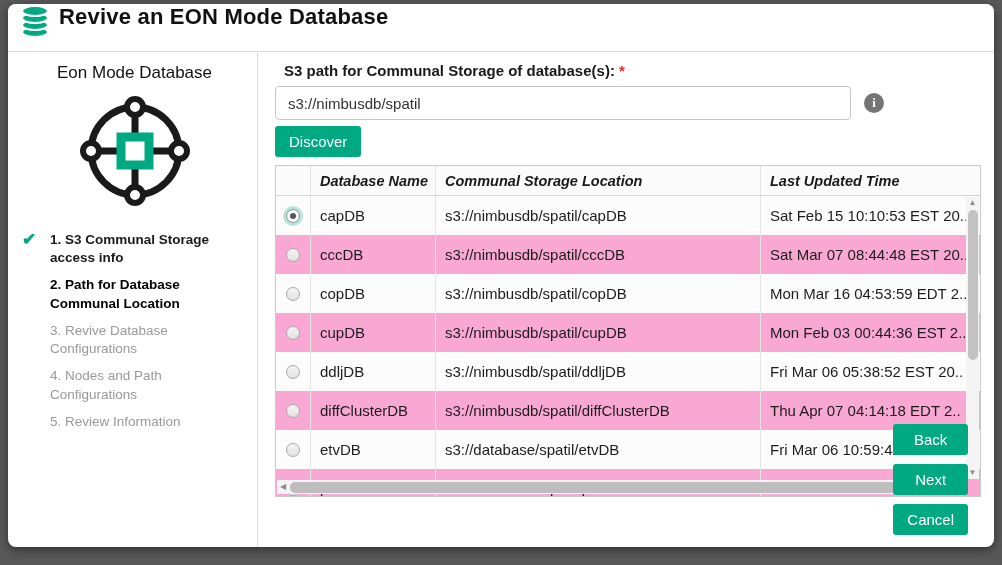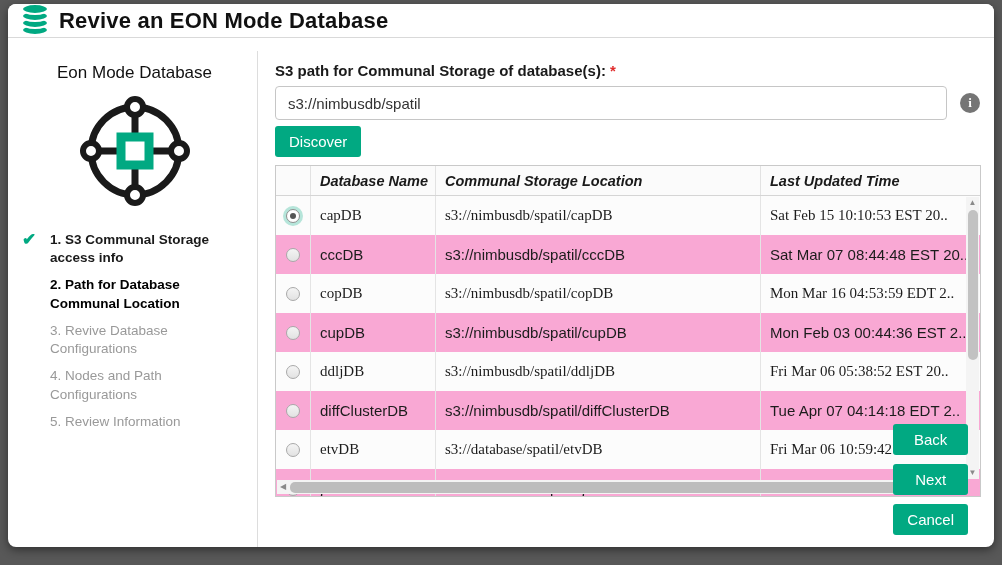--- a/index.html
+++ b/index.html
@@ -4,46 +4,46 @@
 <style>
   * { margin:0; padding:0; box-sizing:border-box; }
   html,body { width:1002px; height:565px; overflow:hidden;
     font-family:"Liberation Sans", sans-serif; background:#585858; }
 
   .dialog { position:absolute; left:8px; top:4px; width:986px; height:543px;
     background:#fff; border-radius:8px; overflow:hidden;
     box-shadow:0 3px 10px rgba(0,0,0,.45); }
 
   
-  .hdr { position:absolute; left:0; top:0; right:0; height:34px;
-    border-bottom:1px solid #d9d9d9; display:flex; align-items:center;
+  .hdr { position:absolute; left:0; top:0; right:0; height:48px;
+    border-bottom:1px solid #d9d9d9; display:flex; align-items:flex-start;
     padding-left:12px; gap:9px; background:#fff; }
   .hdr-title { font-size:22px; font-weight:bold; color:#111; letter-spacing:.2px; }
 
   
   .sidebar { position:absolute; left:0; top:47px; bottom:0; width:250px;
     border-right:1px solid #ddd; padding:12px 10px 0 14px; }
   .sb-title { text-align:center; font-size:17px; font-weight:normal; color:#111; }
   .eon-icon-wrap { display:flex; justify-content:center; margin-top:10px; }
   .steps { list-style:none; margin-top:22px; }
   .step { position:relative; padding-left:28px; font-size:13.5px; line-height:1.35;
     margin-bottom:9px; color:#999; }
   .step.done { color:#1a1a1a; font-weight:600; }
   .step.current { color:#000; font-weight:bold; }
   .step .check { position:absolute; left:0; top:-2px; color:#01a982;
     font-size:17px; font-weight:bold; display:none; }
   .step.done .check { display:inline; }
 
   
   .main { position:absolute; left:251px; top:46px; right:0; bottom:0;
     padding:12px 0 0 16px; }
-  .field-label { font-size:15px; font-weight:bold; color:#1a1a1a; }
+  .field-label { font-size:15px; font-weight:bold; color:#1a1a1a;margin-left:9px; }
   .req { color:#e02b2b; font-weight:bold; }
   .path-row { display:flex; align-items:center; margin-top:7px; }
-  .path-input { width:672px; height:34px; border:1px solid #c6c6c6; border-radius:4px;
+  .path-input { width:576px; height:34px; border:1px solid #c6c6c6; border-radius:4px;
     padding:0 12px; font-size:15px; color:#333;
     font-family:"Liberation Sans", sans-serif; }
   .info-icon { width:20px; height:20px; margin-left:13px; border-radius:50%;
     background:#757575; color:#fff; font-size:13px; font-weight:bold;
     font-family:"Liberation Serif", serif;
     display:flex; align-items:center; justify-content:center; cursor:pointer; }
   .btn { background:#01a982; color:#fff; border:none; border-radius:3px;
     font-size:15px; padding:7px 14px; cursor:pointer;
     font-family:"Liberation Sans", sans-serif; }
   .discover-btn { margin-top:6px; }
@@ -52,21 +52,21 @@
   .tbl { position:relative; margin-top:8px; width:706px; height:332px;
     border:1px solid #c9c9c9; overflow:hidden; background:#fff; }
   .thead { display:grid; grid-template-columns:35px 125px 325px 1fr; height:30px;
     background:#fbfbfb; border-bottom:1px solid #d5d5d5; }
   .thead .th { display:flex; align-items:center; padding-left:9px;
     font-size:14.5px; font-weight:bold; color:#1a1a1a;
     border-right:1px solid #e2e2e2; overflow:hidden; white-space:nowrap;font-style:italic; }
   .thead .th:last-child { border-right:none; }
   .tbody { position:absolute; left:0; right:0; top:30px; bottom:0; overflow:hidden; }
   .trow { display:grid; grid-template-columns:35px 125px 325px 1fr; height:39px; }
-  .trow.even { background:#fcfcfc;font-family:Liberation Serif, serif; }
+  .trow.even { background:#fcfcfc; }
   .trow.odd { background:#f9a8d4; }
   .td { display:flex; align-items:center; padding-left:9px; font-size:15px;
     color:#1c1c1c; border-right:1px solid #e4e4e4; overflow:hidden;
     white-space:nowrap; }
   .td:last-child { border-right:none; padding-right:16px; }
   .td.radio-cell { justify-content:center; padding-left:0; }
   .radio { width:14px; height:14px; border-radius:50%; border:1px solid #a9a9a9;
     background:linear-gradient(#f4f4f4,#e2e2e2); position:relative; cursor:pointer; }
   .radio.selected { background:#fff; border-color:#8f8f8f;
     box-shadow:0 0 0 3px rgba(1,169,130,.28); }
@@ -220,21 +220,21 @@
     <div class="td">s3://nimbusdb/spatil/ddljDB</div>
     <div class="td">Fri Mar 06 05:38:52 EST 20..</div>
   </div>
 
   <div class="trow odd">
     <div class="td radio-cell">
       <span class="radio"></span>
     </div>
     <div class="td">diffClusterDB</div>
     <div class="td">s3://nimbusdb/spatil/diffClusterDB</div>
-    <div class="td">Tue Apr 07 04:14:18 EDT 2..</div>
+    <div class="td">Thu Apr 07 04:14:18 EDT 2..</div>
   </div>
 
   <div class="trow even">
     <div class="td radio-cell">
       <span class="radio"></span>
     </div>
     <div class="td">etvDB</div>
     <div class="td">s3://database/spatil/etvDB</div>
     <div class="td">Fri Mar 06 10:59:42 EST 20..</div>
   </div>

